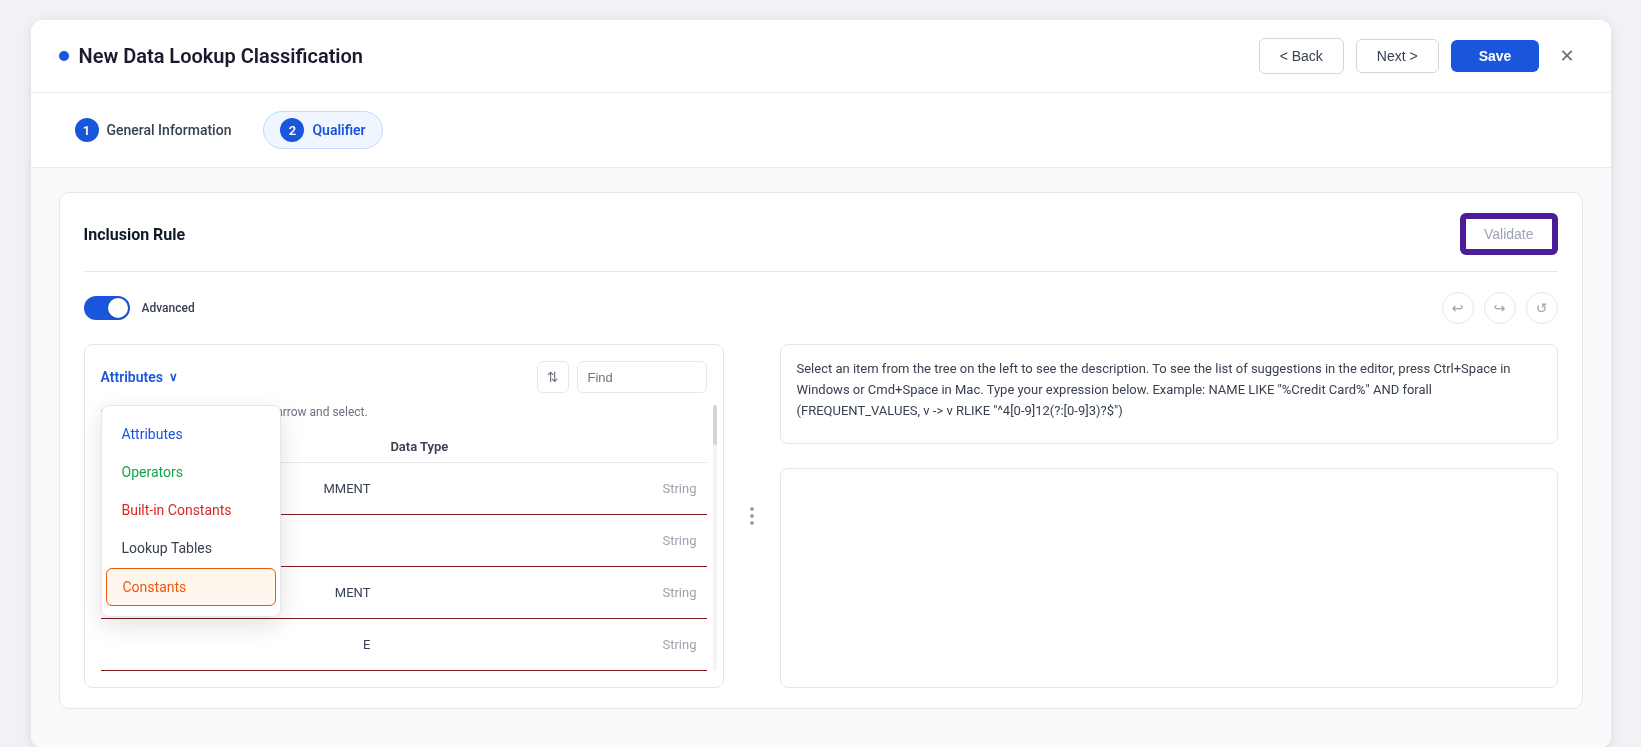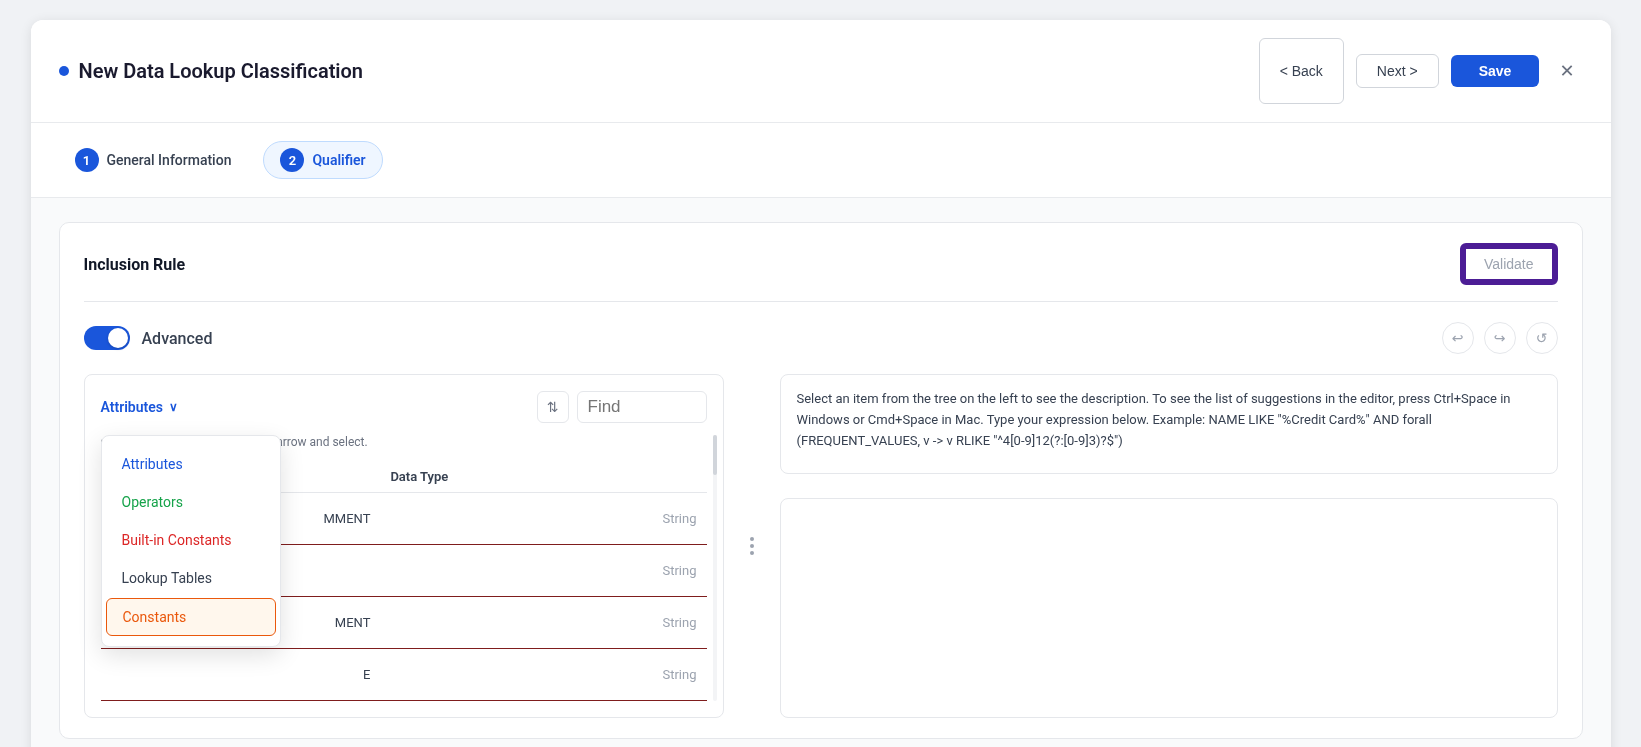--- a/index.html
+++ b/index.html
@@ -50,21 +50,21 @@
       flex-shrink: 0;
     }
 
     .header-actions {
       display: flex;
       align-items: center;
       gap: 12px;
     }
 
     .btn-back {
-      padding: 24px 20px;
+      padding: 9px 20px;
       border: 1px solid #d1d5db;
       border-radius: 6px;
       background: #fff;
       color: #374151;
       font-size: 14px;
       cursor: pointer;
       font-weight: 500;
     }
 
     .btn-next {
@@ -228,21 +228,21 @@
       height: 20px;
       background: #fff;
       border-radius: 50%;
       position: absolute;
       top: 2px;
       right: 2px;
       box-shadow: 0 1px 3px rgba(0,0,0,0.2);
     }
 
     .advanced-label {
-      font-size: 16px;
+      font-size: 12px;
       color: #374151;
       font-weight: 500;
     }
 
     .action-icons {
       display: flex;
       align-items: center;
       gap: 10px;
     }
 
@@ -321,21 +321,21 @@
       overflow: hidden;
       padding: 0 10px;
       gap: 8px;
       height: 32px;
       width: 130px;
     }
 
     .find-input {
       border: none;
       outline: none;
-      font-size: 17px;
+      font-size: 13px;
       color: #a21caf;
       flex: 1;
       background: transparent;
     }
 
     .hint-text {
       font-size: 12px;
       color: #6b7280;
       margin-bottom: 12px;
     }

